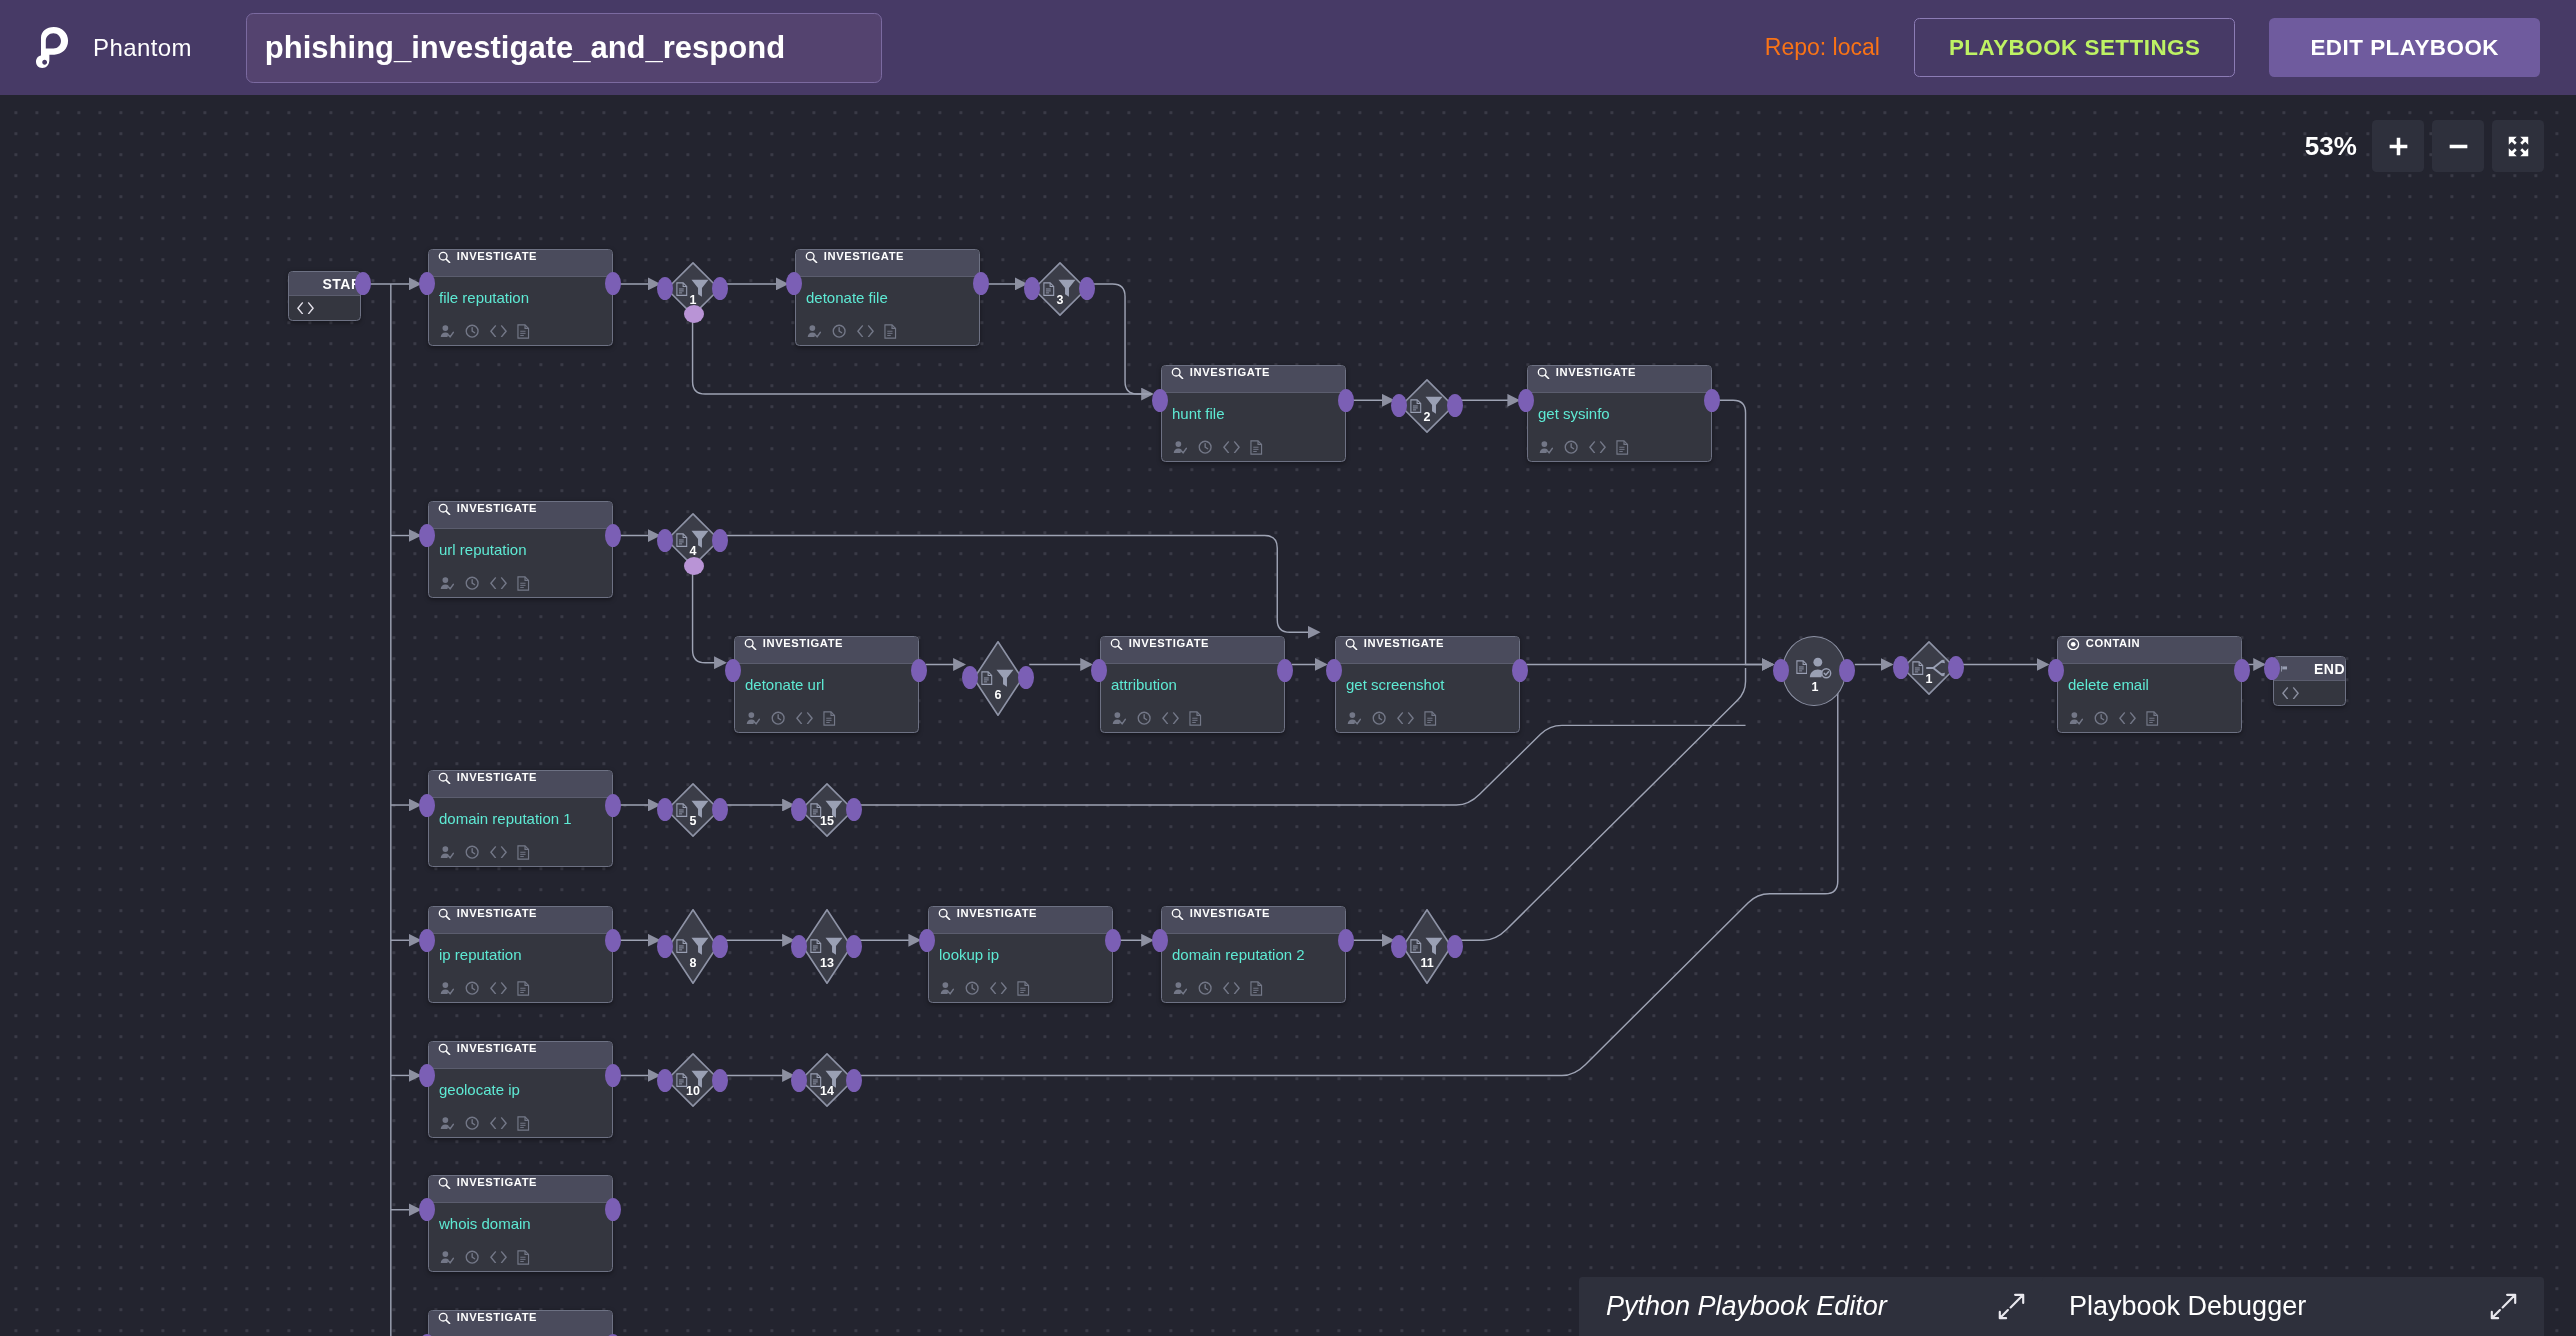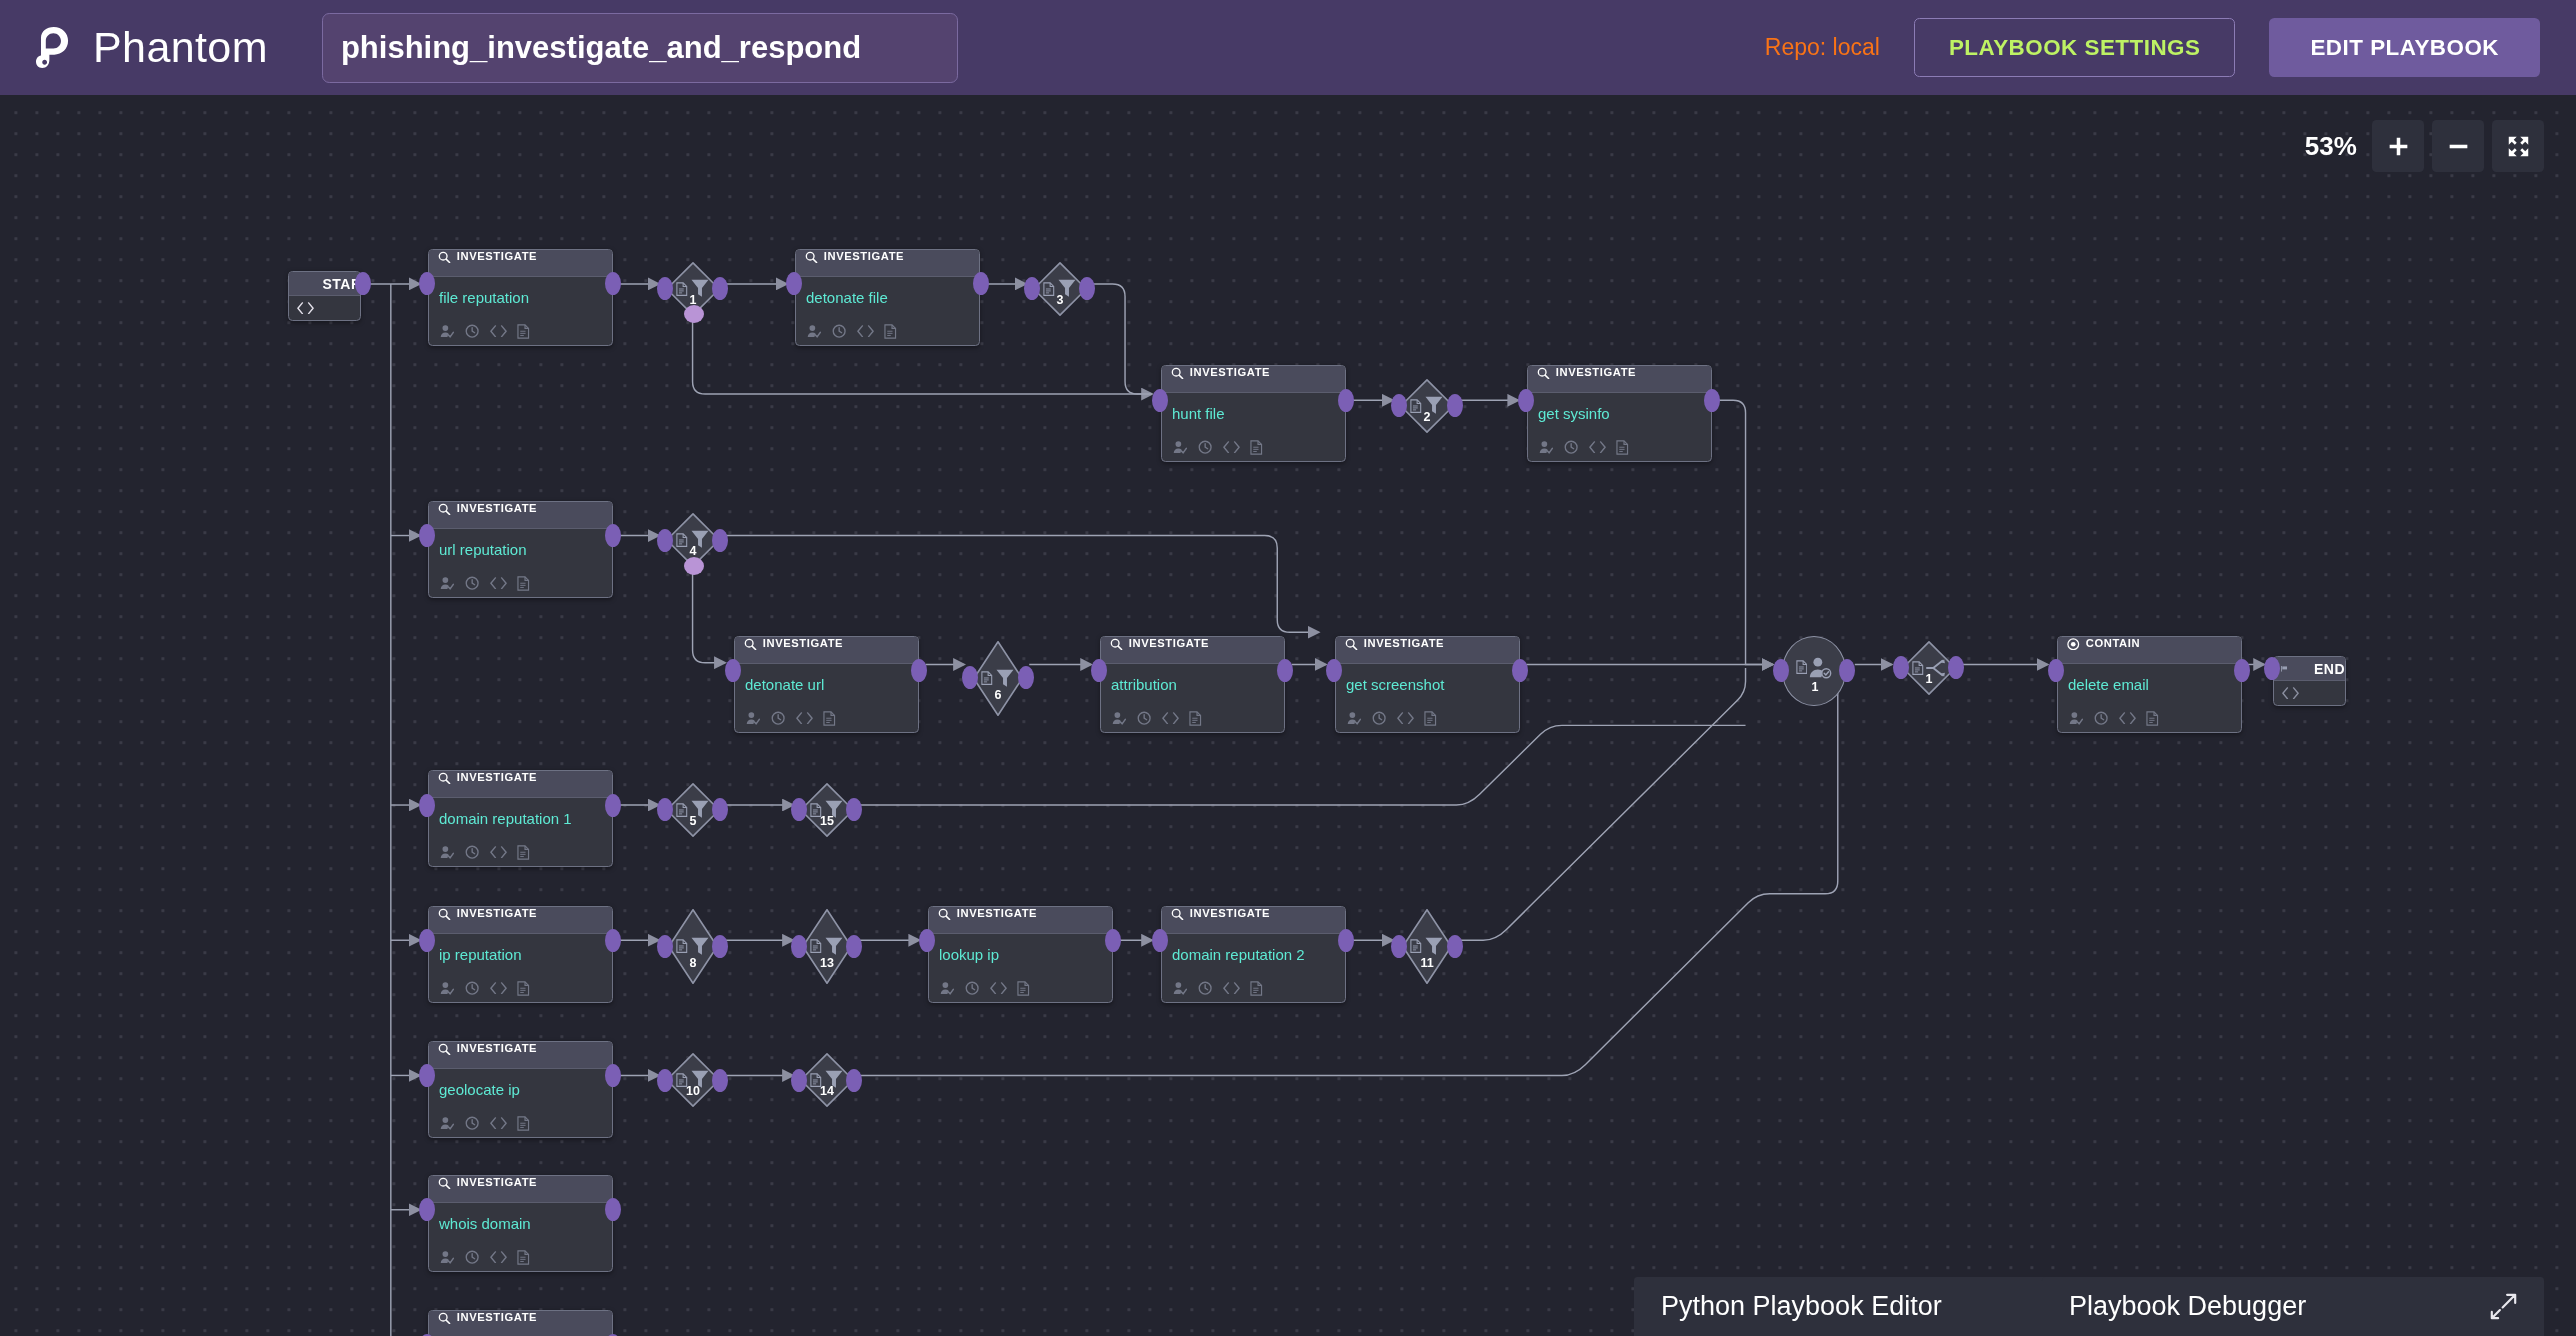--- a/index.html
+++ b/index.html
@@ -11,21 +11,21 @@
   }
 
   
   #header {
     position:absolute; left:0; top:0; width:2576px; height:95px;
     background:#473a66;
     display:flex; align-items:center;
   }
   .brand { display:flex; align-items:center; gap:16px; margin-left:36px; }
   .brand-logo { width:41px; height:45px; flex:none; }
-  .brand-name { color:#ffffff; font-size:43px; letter-spacing:0.4px; font-weight:400; }
+  .brand-name { color:#ffffff; font-size:24px; letter-spacing:0.4px; font-weight:400; }
 
   .pb-title-wrap { margin-left:54px; }
   .pb-title {
     width:636px; height:70px; border-radius:7.2px;
     background:#54436f; border:1.3px solid #7b6aa0;
     color:#ffffff; font-size:31px; font-weight:700;
     padding:0 18px; display:flex; align-items:center;
     font-family:"Liberation Sans", sans-serif;
     outline:none;
   }
@@ -1012,21 +1012,21 @@
             <circle cx="19.5" cy="19.5" r="5" fill="#3b3d48" stroke="#9aa0b4" stroke-width="1.6"></circle>
             <path d="M17.2 19.6l1.8 1.9 3.1-3.6" stroke="#9aa0b4" stroke-width="1.7" fill="none" stroke-linecap="round" stroke-linejoin="round"></path>
           </svg>
         </div>
         <div class="cnum">1</div>
       </div>
       <div class="port" style="left: 1773px; top: 564px;"></div>
       <div class="port" style="left: 1839px; top: 564px;"></div>
     </div>
 
-  <div class="bottombar" style="left:1634px; width:473px;">
+  <div class="bottombar" style="left:1579px; width:473px;font-style:italic;">
     <span class="btitle">Python Playbook Editor</span>
     <span class="bexp">
       <svg width="27" height="27" viewBox="0 0 30 30">
         <path d="M28 2L14 16M28 2h-9M28 2v9M2 28l9-9M2 28h7M2 28v-7" stroke="#e9e8ee" stroke-width="2.4" fill="none" stroke-linecap="round" stroke-linejoin="round"></path>
       </svg>
     </span>
   </div>
 
   <div class="bottombar" style="left:2042px; width:502px;">
     <span class="btitle">Playbook Debugger</span>

